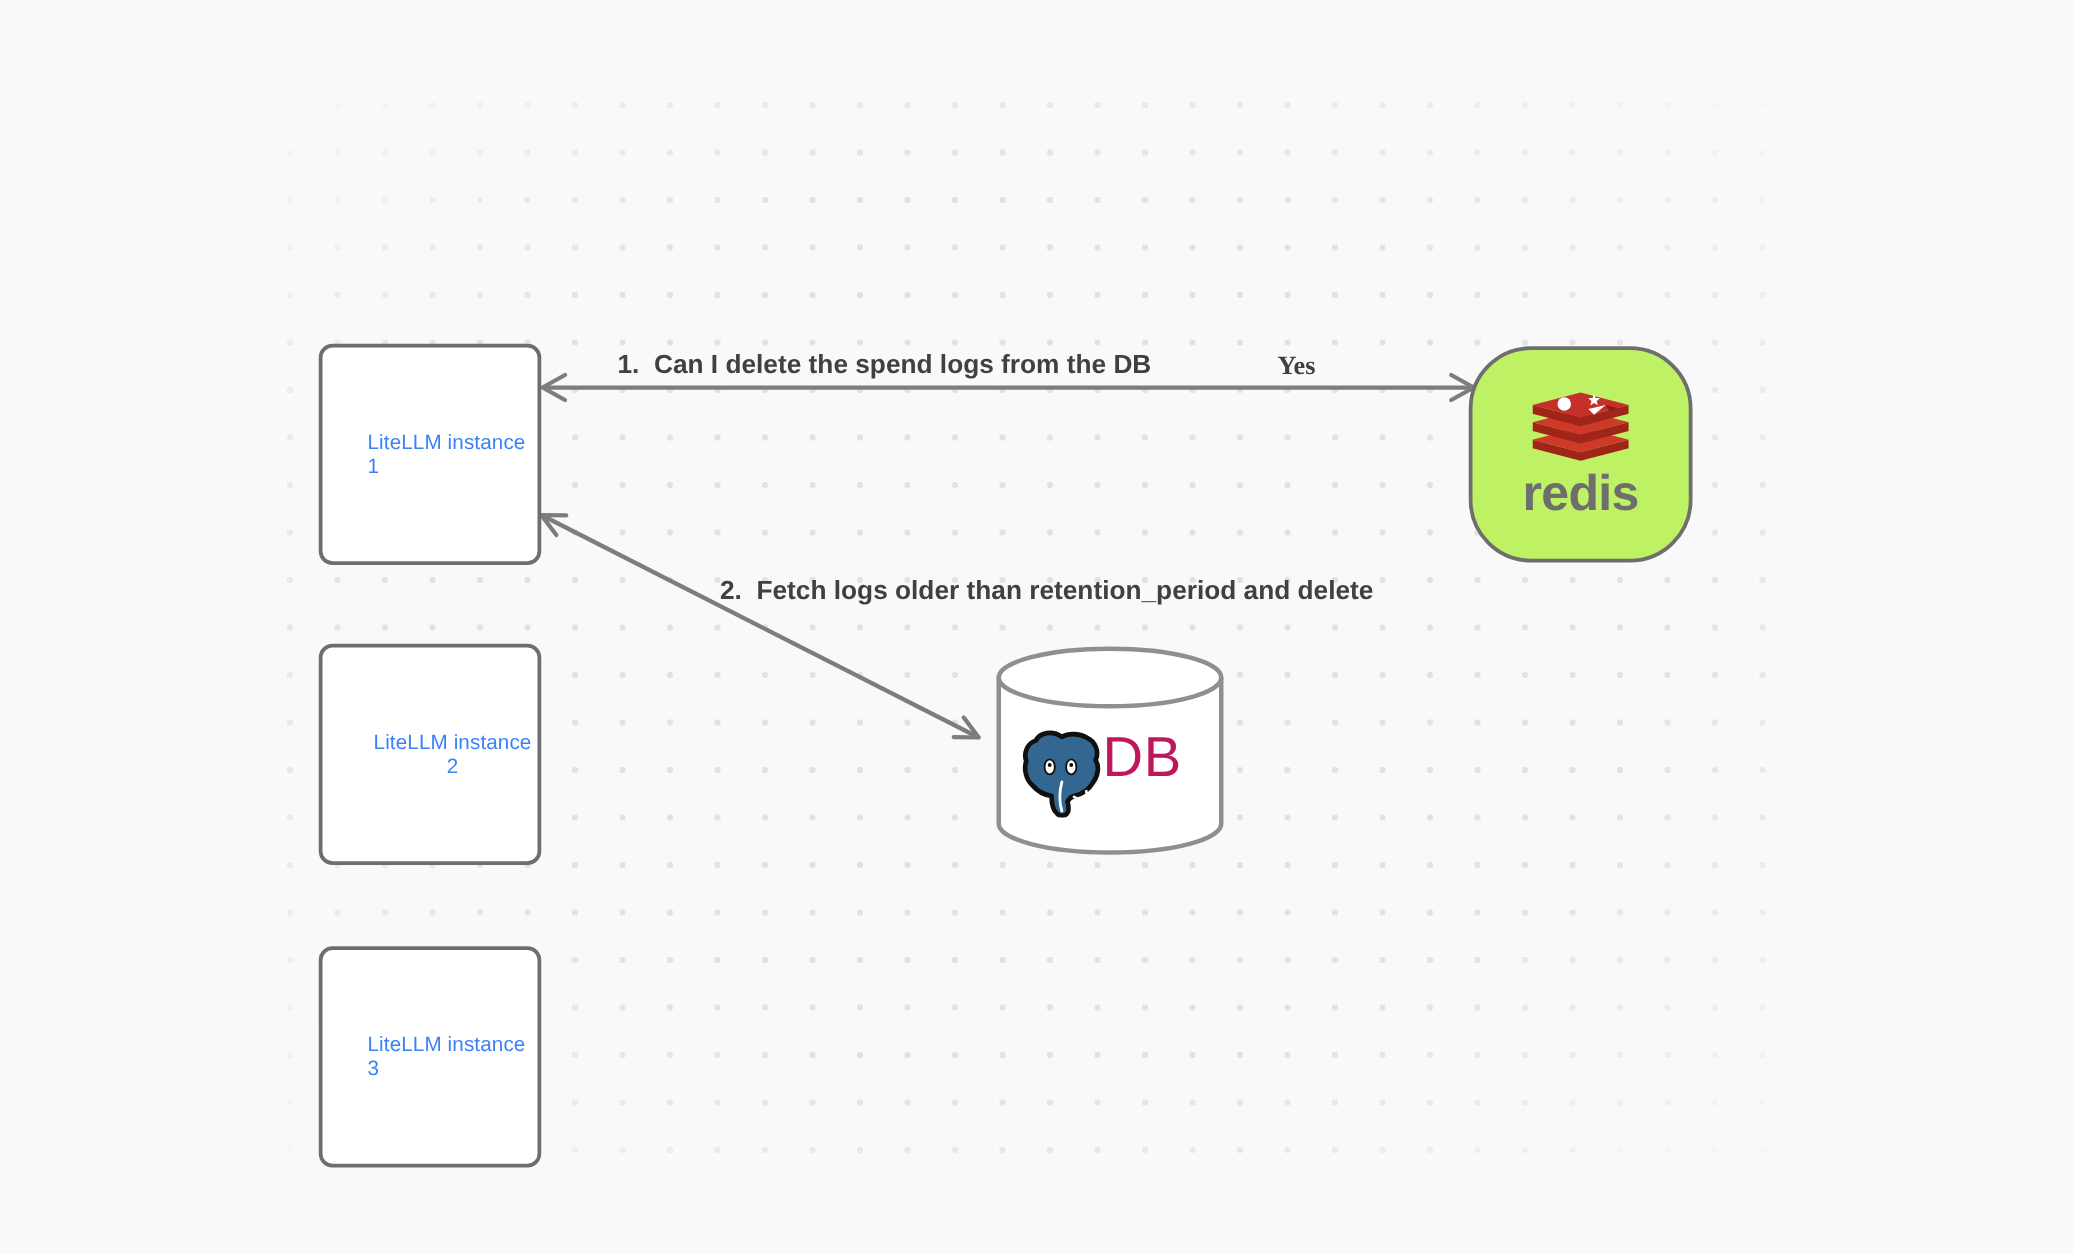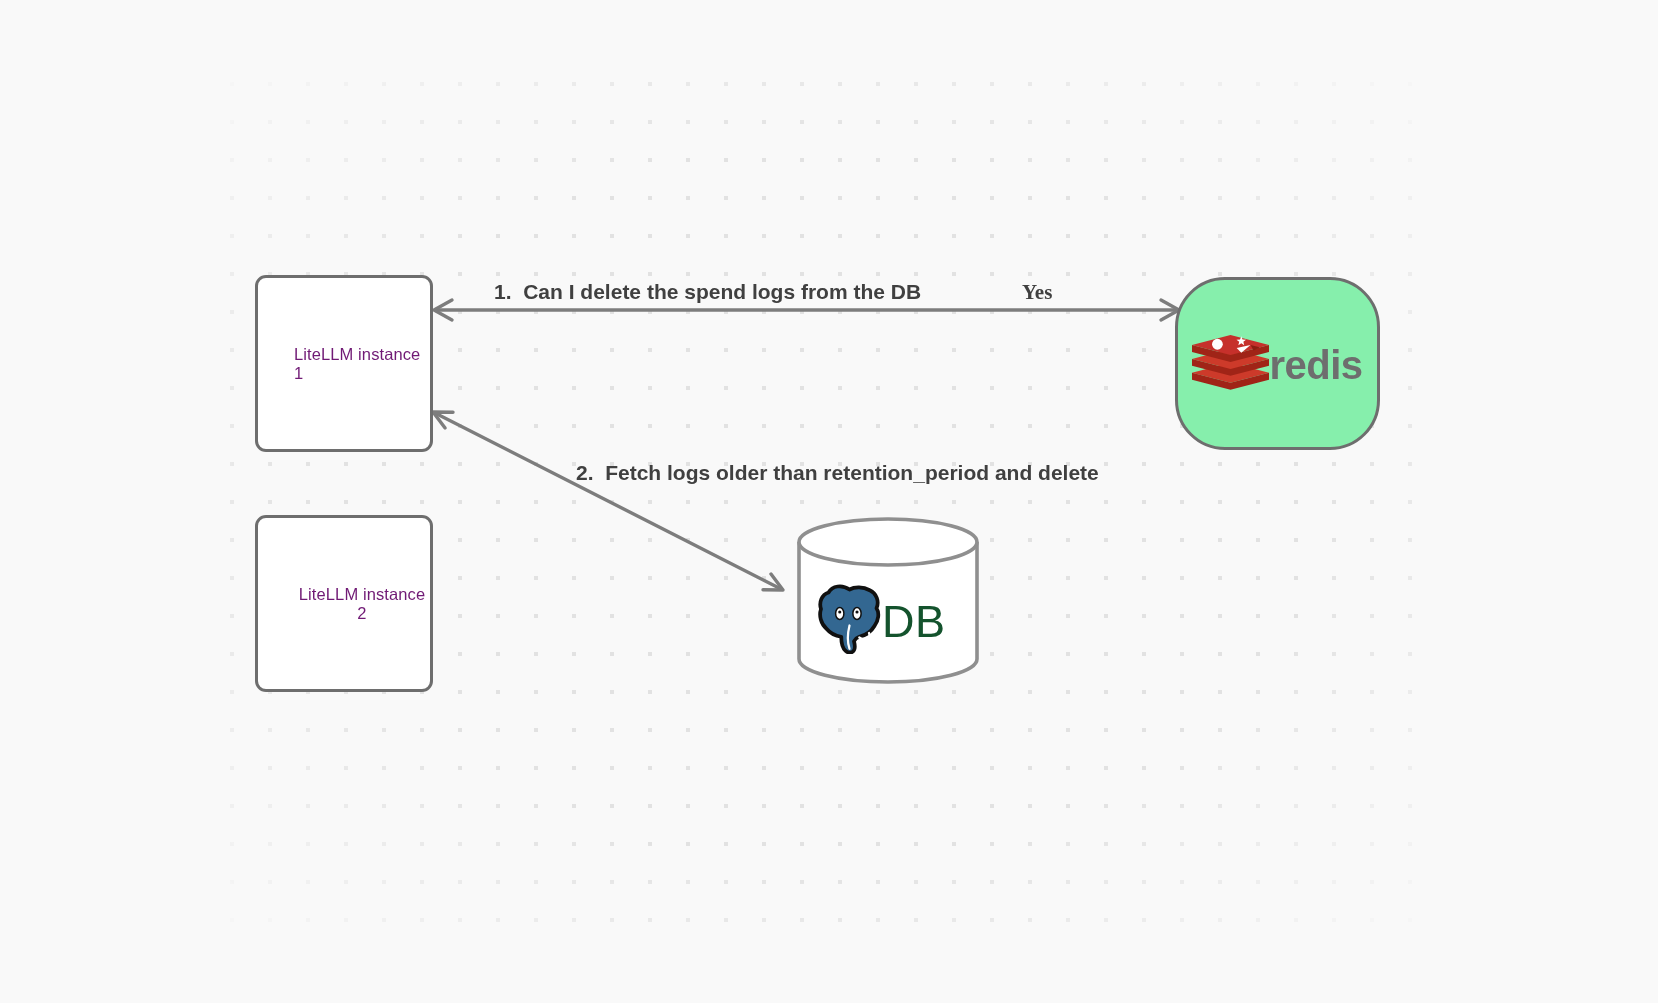--- a/index.html
+++ b/index.html
@@ -15,37 +15,37 @@
     background-size:38px 38px;
     -webkit-mask-image:radial-gradient(ellipse at 50% 50%,#000 58%,rgba(0,0,0,0) 100%);
     mask-image:radial-gradient(ellipse at 50% 50%,#000 58%,rgba(0,0,0,0) 100%);
   }
   .edges{position:absolute;left:0;top:0;width:1658px;height:1003px;}
   .box{
     position:absolute;left:255px;width:178px;height:177px;
     background:#ffffff;border:3.5px solid #6e6e6e;border-radius:11px;
     box-sizing:border-box;display:flex;align-items:center;justify-content:center;
   }
-  .box .node-label{font-size:16.5px;color:#701a75;letter-spacing:0.1px;margin-left:36px;}
+  .box .node-label{font-size:16.5px;color:#3b82f6;letter-spacing:0.1px;margin-left:36px;}
   .redis-node{
-    position:absolute;left:1175px;top:277px;width:205px;height:173px;
-    background:#86efac;border:3.5px solid #6e6e6e;border-radius:50px;
-    box-sizing:border-box;display:flex;flex-direction:row;align-items:center;justify-content:center;
+    position:absolute;left:1175px;top:277px;width:179px;height:173px;
+    background:#bef264;border:3.5px solid #6e6e6e;border-radius:50px;
+    box-sizing:border-box;display:flex;flex-direction:column;align-items:center;justify-content:center;
   }
   .redis-word{
     font-size:40px;font-weight:700;color:#6e6e6e;line-height:1;
     letter-spacing:-0.5px;margin-top:3px;
   }
   .edge-label{
     position:absolute;font-size:21px;font-weight:700;color:#404040;
     line-height:24px;white-space:pre;
   }
   .db-word{
-    position:absolute;left:882px;top:599px;font-size:45px;font-weight:500;
-    color:#14532d;line-height:1;letter-spacing:0.5px;
+    position:absolute;left:882px;top:583px;font-size:45px;font-weight:500;
+    color:#be185d;line-height:1;letter-spacing:0.5px;
   }
   .icon-abs{position:absolute;}
 </style>
 </head>
 <body>
 
 <div class="canvas">
 
   <div class="dots"></div>
 
@@ -60,20 +60,23 @@
       <polyline points="453,412.3 433,412 445.1,428"></polyline>
       <polyline points="763,589.7 783,590 771,574"></polyline>
     </g>
   </svg>
 
   <div class="box" style="top:275px;">
     <span class="node-label">LiteLLM instance 1</span>
   </div>
   <div class="box" style="top:515px;text-align:center;">
     <span class="node-label">LiteLLM instance 2</span>
+  </div>
+  <div class="box" style="top:757px;">
+    <span class="node-label">LiteLLM instance 3</span>
   </div>
 
   <div class="redis-node">
     <svg width="77" height="59" viewBox="0 0 100 74">
 
       <polygon points="50,36 100,49 50,62 0,49" fill="#cd3a2a"></polygon>
       <path d="M0,49 L0,58 L50,71 L100,58 L100,49 L50,62 Z" fill="#a02417"></path>
 
       <polygon points="50,18 100,31 50,44 0,31" fill="#cd3a2a"></polygon>
       <path d="M0,31 L0,40 L50,53 L100,40 L100,31 L50,44 Z" fill="#a02417"></path>

